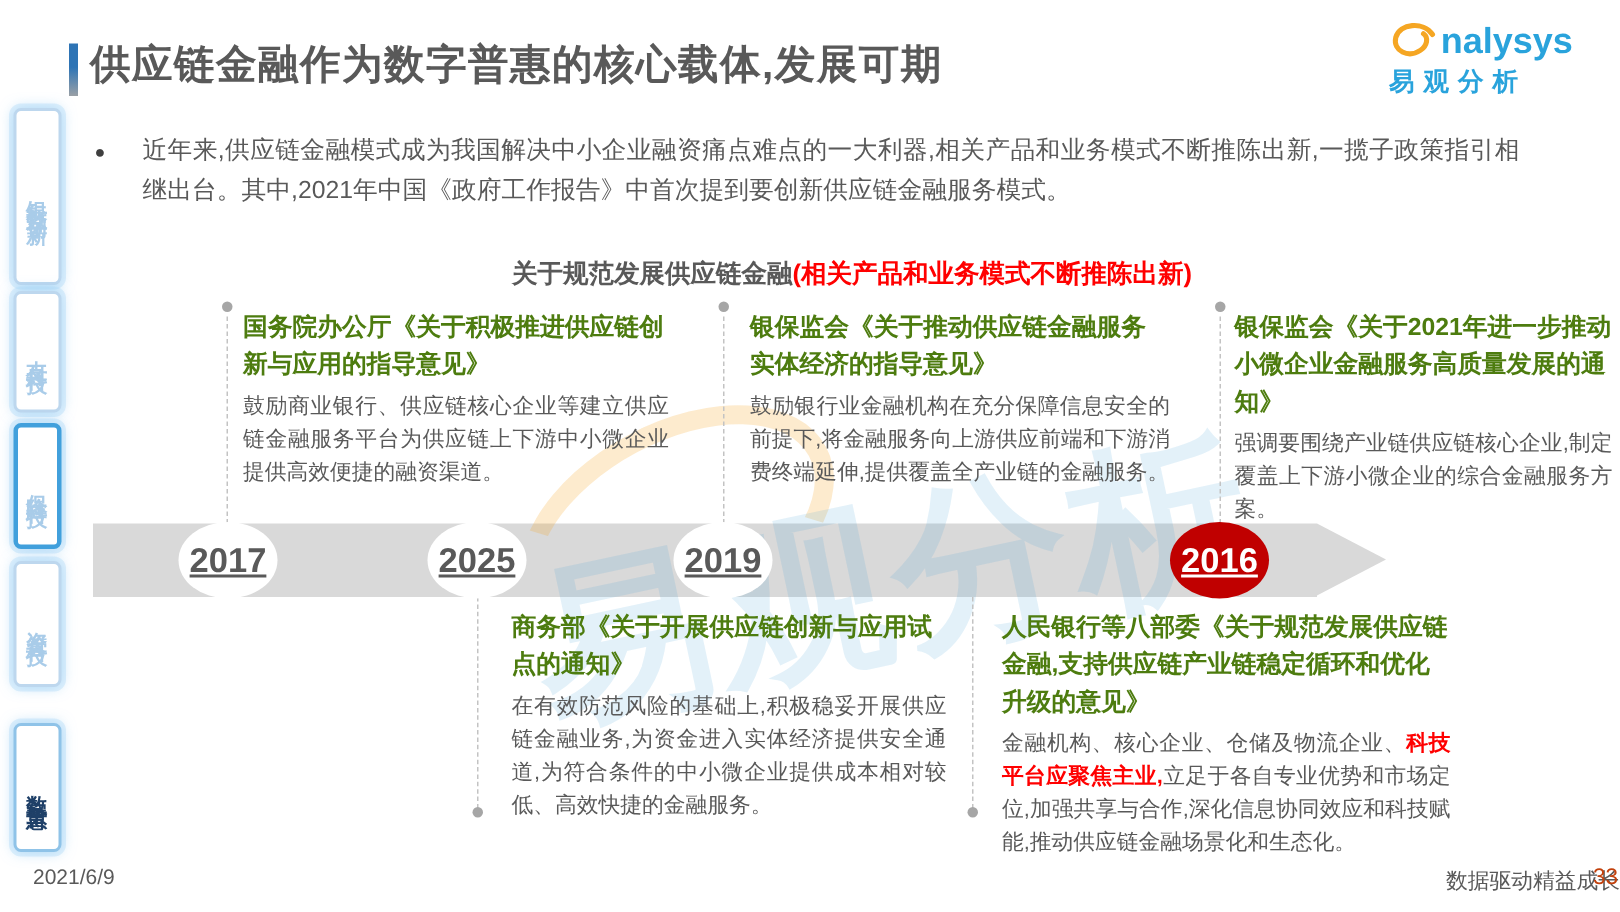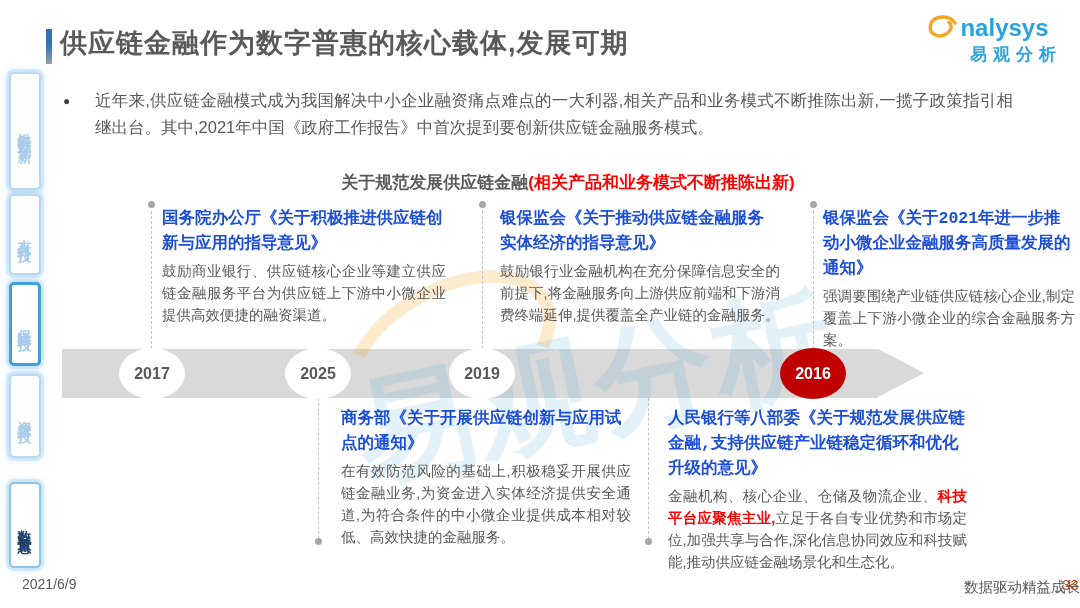--- a/index.html
+++ b/index.html
@@ -26,21 +26,21 @@
 
   
   .accent-bar {
     position:absolute; left:46px; top:29px; width:6px; height:35px;
     background:linear-gradient(to bottom, var(--accent-blue,#2E74B5) 45%, #9aa0a6);
   }
   .page-title {
     position:absolute; left:60px; top:25px; width:860px;
     font-size:27px; font-weight:bold; color:var(--title-gray,#595959); letter-spacing:1px;
   }
-  .logo { position:absolute; right:18px; top:14px; width:150px; text-align:right; }
+  .logo { position:absolute; right:18px; top:14px; width:150px; text-align:left; }
   .logo-row { display:flex; align-items:center; justify-content:center; gap:1px; }
   .logo-en { font-size:24px; font-weight:600; color:var(--logo-blue,#29A3DC); letter-spacing:0; }
   .logo-cn { font-size:17px; font-weight:bold; color:var(--logo-blue,#29A3DC); letter-spacing:6px; margin-top:1px; padding-left:14px; }
 
   
   .intro-bullet { position:absolute; left:63px; top:94px; font-size:12px; color:#3f3f3f; }
   .intro-text {
     position:absolute; left:95px; top:87px; width:918px;
     font-size:16.5px; line-height:27px; color:var(--body-gray,#595959); text-align:justify;
   }
@@ -70,41 +70,41 @@
   .band-arrow {
     position:absolute; left:878px; top:349px; width:0; height:0; z-index:0;
     border-left:46px solid var(--band-gray,#D9D9D9);
     border-top:24.5px solid transparent; border-bottom:24.5px solid transparent;
   }
 
   
   .year {
     position:absolute; top:348px; width:66px; height:51px; border-radius:50%;
     background:#ffffff; display:flex; align-items:center; justify-content:center;
-    font-size:16px; font-weight:bold; color:#595959; z-index:3;
+    font-size:23px; font-weight:bold; color:#595959; z-index:3;text-decoration:underline;
   }
   .y2017 { left:119px; } .y2018 { left:285px; } .y2019 { left:449px; }
   .y2020 { left:616px; background:var(--year-blue,#1E73C2); color:#ffffff; }
   .y2021 { left:780px; background:var(--year-red,#C00000); color:#ffffff; }
 
   
   .dash { position:absolute; width:0; border-left:1px dashed #C3C3C3; z-index:2; }
   .dash-top { top:211px; height:138px; }
   .dash-bot { top:398px; height:141px; }
   .d-2017 { left:151px; } .d-2019 { left:482px; } .d-2021 { left:813px; }
   .d-2018 { left:318px; } .d-2020 { left:648px; }
   .dot { position:absolute; width:7px; height:7px; border-radius:50%; background:#A6A6A6; z-index:2; }
   .dot-top { top:201px; }
   .dot-bot { top:538px; }
   .dx-2017 { left:148px; } .dx-2019 { left:479px; } .dx-2021 { left:810px; }
   .dx-2018 { left:315px; } .dx-2020 { left:645px; }
 
   
   .block { position:absolute; z-index:2; }
-  .block .bt { font-size:16.5px; font-weight:bold; line-height:25px; color:#1d4ed8; margin-bottom:4px;font-family:Liberation Mono, monospace; }
+  .block .bt { font-size:16.5px; font-weight:bold; line-height:25px; color:#4d7c0f; margin-bottom:4px; }
   .block .bb { font-size:14.5px; line-height:22px; color:#595959; text-align:justify; }
   .blk-2017 { left:162px; top:206px; width:284px; }
   .blk-2019 { left:500px; top:206px; width:280px; }
   .blk-2021 { left:823px; top:206px; width:252px; }
   .blk-2018 { left:341px; top:406px; width:290px; }
   .blk-2020 { left:668px; top:406px; width:299px; }
   .red-bold { color:var(--red,#FF0000); font-weight:bold; }
 
   
   .footer-date { position:absolute; left:22px; top:576px; font-size:14px; color:#595959; z-index:5; }

